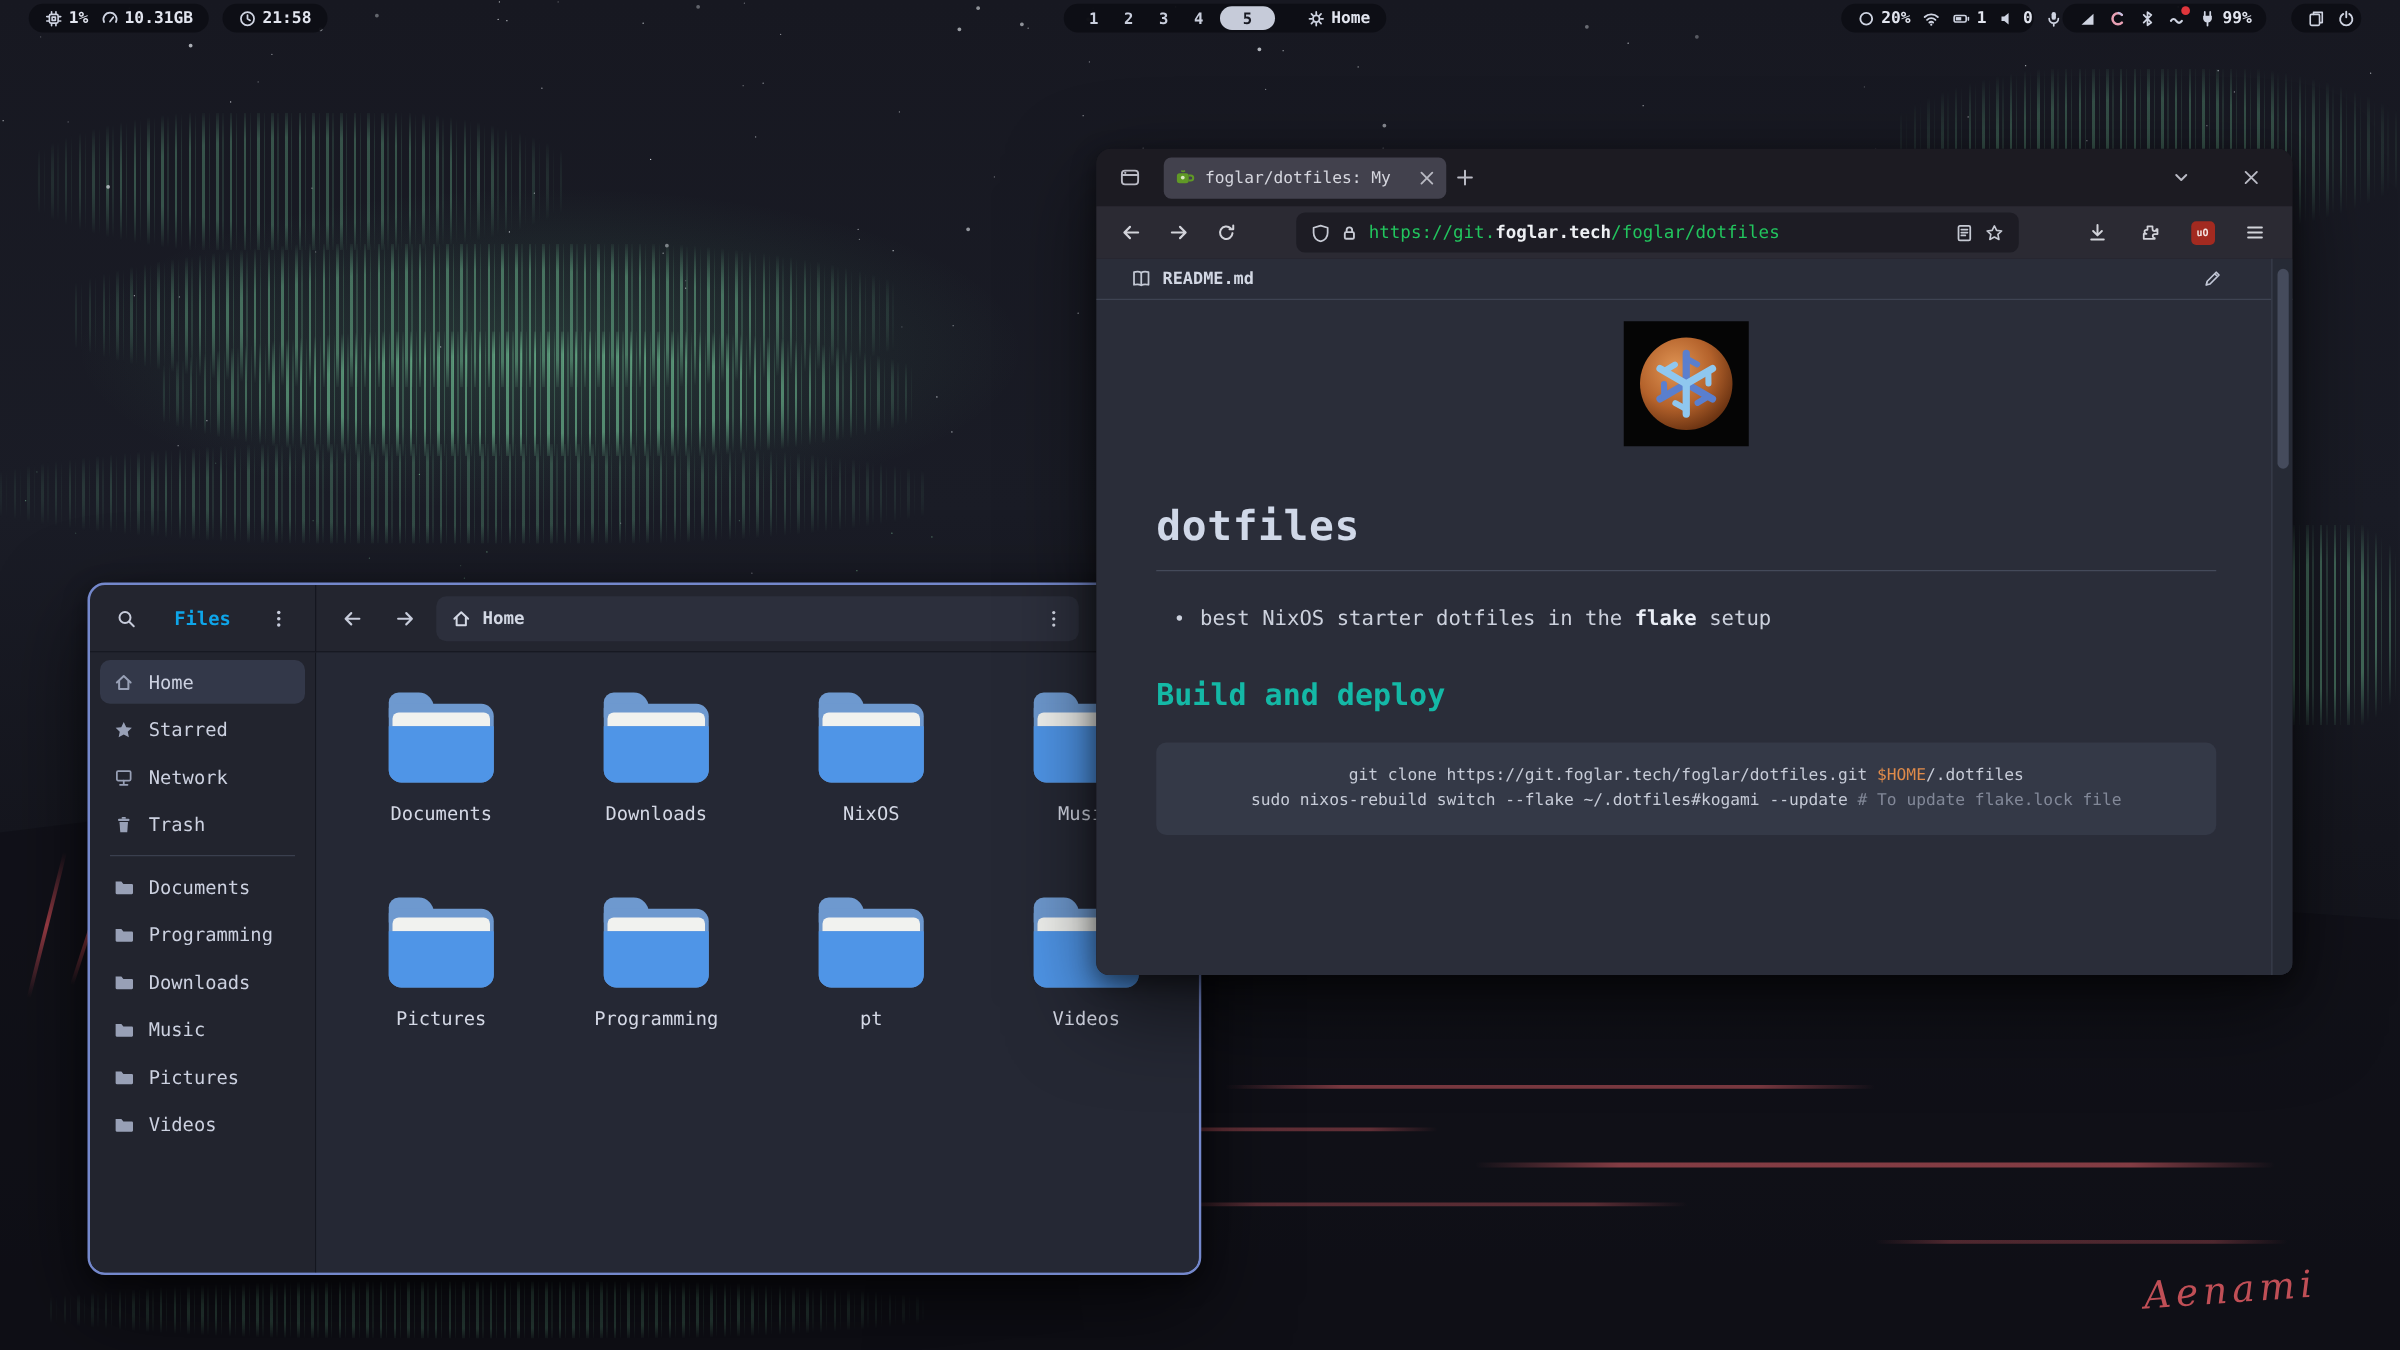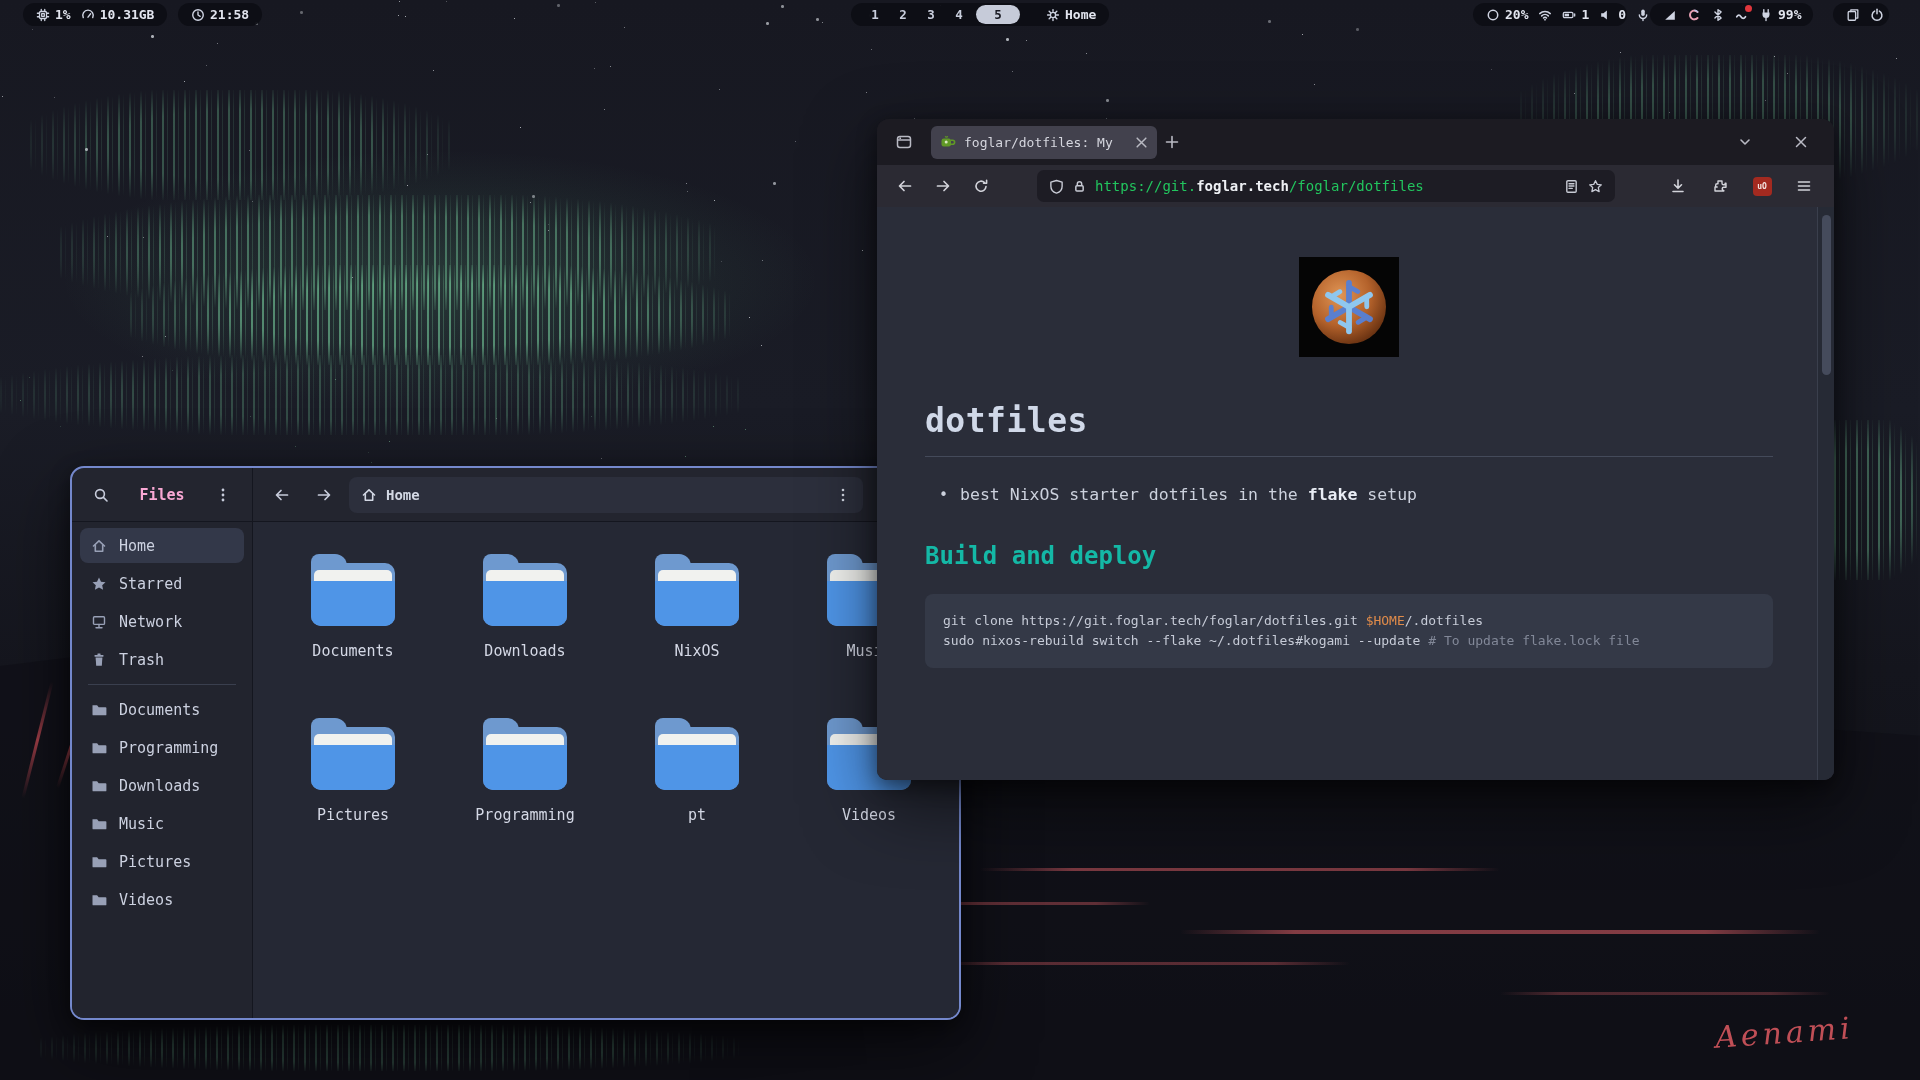--- a/index.html
+++ b/index.html
@@ -45,21 +45,21 @@
 
   
   .window{position:absolute;box-shadow:0 26px 70px rgba(0,0,0,.55),0 6px 20px rgba(0,0,0,.45);}
 
   
   #files-window{left:70px;top:466px;width:891px;height:554px;z-index:20;background:#23252f;
     border:2px solid #7488cc;border-radius:14px;overflow:hidden;display:flex;flex-direction:column;}
   #files-header{height:54px;flex:none;display:flex;align-items:stretch;border-bottom:1px solid #14161f;}
   #files-header-left{width:181px;flex:none;display:flex;align-items:center;padding:0 12px;
     border-right:1px solid #14161f;}
-  #files-title{flex:1;text-align:center;font-size:15px;font-weight:bold;color:#f9a8d4;}
+  #files-title{flex:1;text-align:center;font-size:15px;font-weight:bold;color:#0ea5e9;}
   #files-header-right{flex:1;display:flex;align-items:center;padding:0 12px;gap:8px;min-width:0;}
   .hbtn{width:34px;height:34px;border-radius:8px;display:flex;align-items:center;justify-content:center;
     color:#c7ccdb;flex:none;}
   .hbtn .icon{width:16px;height:16px;}
   #files-pathbar{flex:1;height:36px;background:#2c2f3c;border-radius:8px;display:flex;align-items:center;
     gap:9px;padding:0 12px;min-width:0;color:#d3d8e4;}
   #files-pathbar .label{font-size:14px;font-weight:bold;}
   #files-pathbar .spacer{flex:1;}
   #files-body{flex:1;display:flex;min-height:0;}
   #files-sidebar{width:181px;flex:none;border-right:1px solid #14161f;padding-top:3px;background:#22242e;}
@@ -114,21 +114,21 @@
   #repo-logo .planet{position:absolute;width:74px;height:74px;border-radius:50%;
     background:radial-gradient(circle at 38% 34%,#e09555 0%,#b4622b 45%,#6e3513 75%,#3c1d0a 100%);}
   #repo-logo svg{position:relative;}
   #article h1{margin:44px 0 0;font-size:33px;font-weight:bold;color:#d0d8e8;letter-spacing:.5px;
     border-bottom:1px solid #444a5a;padding-bottom:16px;}
   #article h2{margin:38px 0 16px;font-size:24px;font-weight:bold;color:#14b8a6;}
   .bullet{margin-top:28px;display:flex;gap:12px;font-size:16.5px;color:#ccd1dd;align-items:baseline;}
   .bullet::before{content:"•";color:#ccd1dd;font-size:15px;margin-left:14px;}
   .bullet .b{font-weight:bold;color:#e9edf5;}
   .codeblock{margin-top:24px;background:#343947;border-radius:8px;padding:17px 18px;font-size:13px;
-    line-height:20px;color:#c6cbd7;white-space:pre;overflow:hidden;}
+    line-height:20px;color:#c6cbd7;white-space:pre;overflow:hidden;text-align:center;}
   .tok-var{color:var(--tok-var,#e08b4a);}
   .tok-comment{color:var(--tok-comment,#828898);}
   #scrollbar{position:absolute;right:0;top:0;bottom:0;width:17px;background:#262a35;border-left:1px solid #3a3f4d;}
   #scroll-thumb{position:absolute;left:4px;top:8px;width:9px;height:160px;border-radius:5px;background:#454b5c;}
 </style>
 </head>
 <body>
 
 <div id="desktop">
 
@@ -675,20 +675,35 @@
         <span class="hbtn">
           <span class="icon">
               <svg viewBox="0 0 16 16" stroke="currentColor" stroke-width="1.6" stroke-linecap="round">
                 <path d="M2.5 4h11M2.5 8h11M2.5 12h11"></path>
               </svg>
             </span>
         </span>
       </div>
     </div>
     <div id="browser-content">
+      <div id="readme-bar">
+        <span class="icon">
+            <svg viewBox="0 0 16 16" fill="none" stroke="currentColor" stroke-width="1.4" stroke-linejoin="round">
+              <path d="M8 3.2C6.6 2.2 4.2 2.2 2.2 2.7v10.1c2-.5 4.4-.5 5.8.5 1.4-1 3.8-1 5.8-.5V2.7C11.8 2.2 9.4 2.2 8 3.2z"></path>
+              <path d="M8 3.2v10.1"></path>
+            </svg>
+          </span>
+        <span id="readme-name">README.md</span>
+        <span class="spacer"></span>
+        <span class="icon" id="readme-edit">
+            <svg viewBox="0 0 16 16" fill="none" stroke="currentColor" stroke-width="1.4" stroke-linejoin="round">
+              <path d="M3 13l.8-3L11 2.8l2.2 2.2L6 12.2zM9.8 4l2.2 2.2"></path>
+            </svg>
+          </span>
+      </div>
       <div id="article">
         <div id="repo-logo">
           <div class="planet"></div>
           <svg width="62" height="62" viewBox="0 0 64 64">
             <g stroke-linecap="round" fill="none">
               <g stroke="#5a7fce" stroke-width="6">
                 <line x1="32" y1="30" x2="32" y2="7"></line>
                 <line x1="32" y1="30" x2="32" y2="7" transform="rotate(120 32 32)"></line>
                 <line x1="32" y1="30" x2="32" y2="7" transform="rotate(240 32 32)"></line>
               </g>

